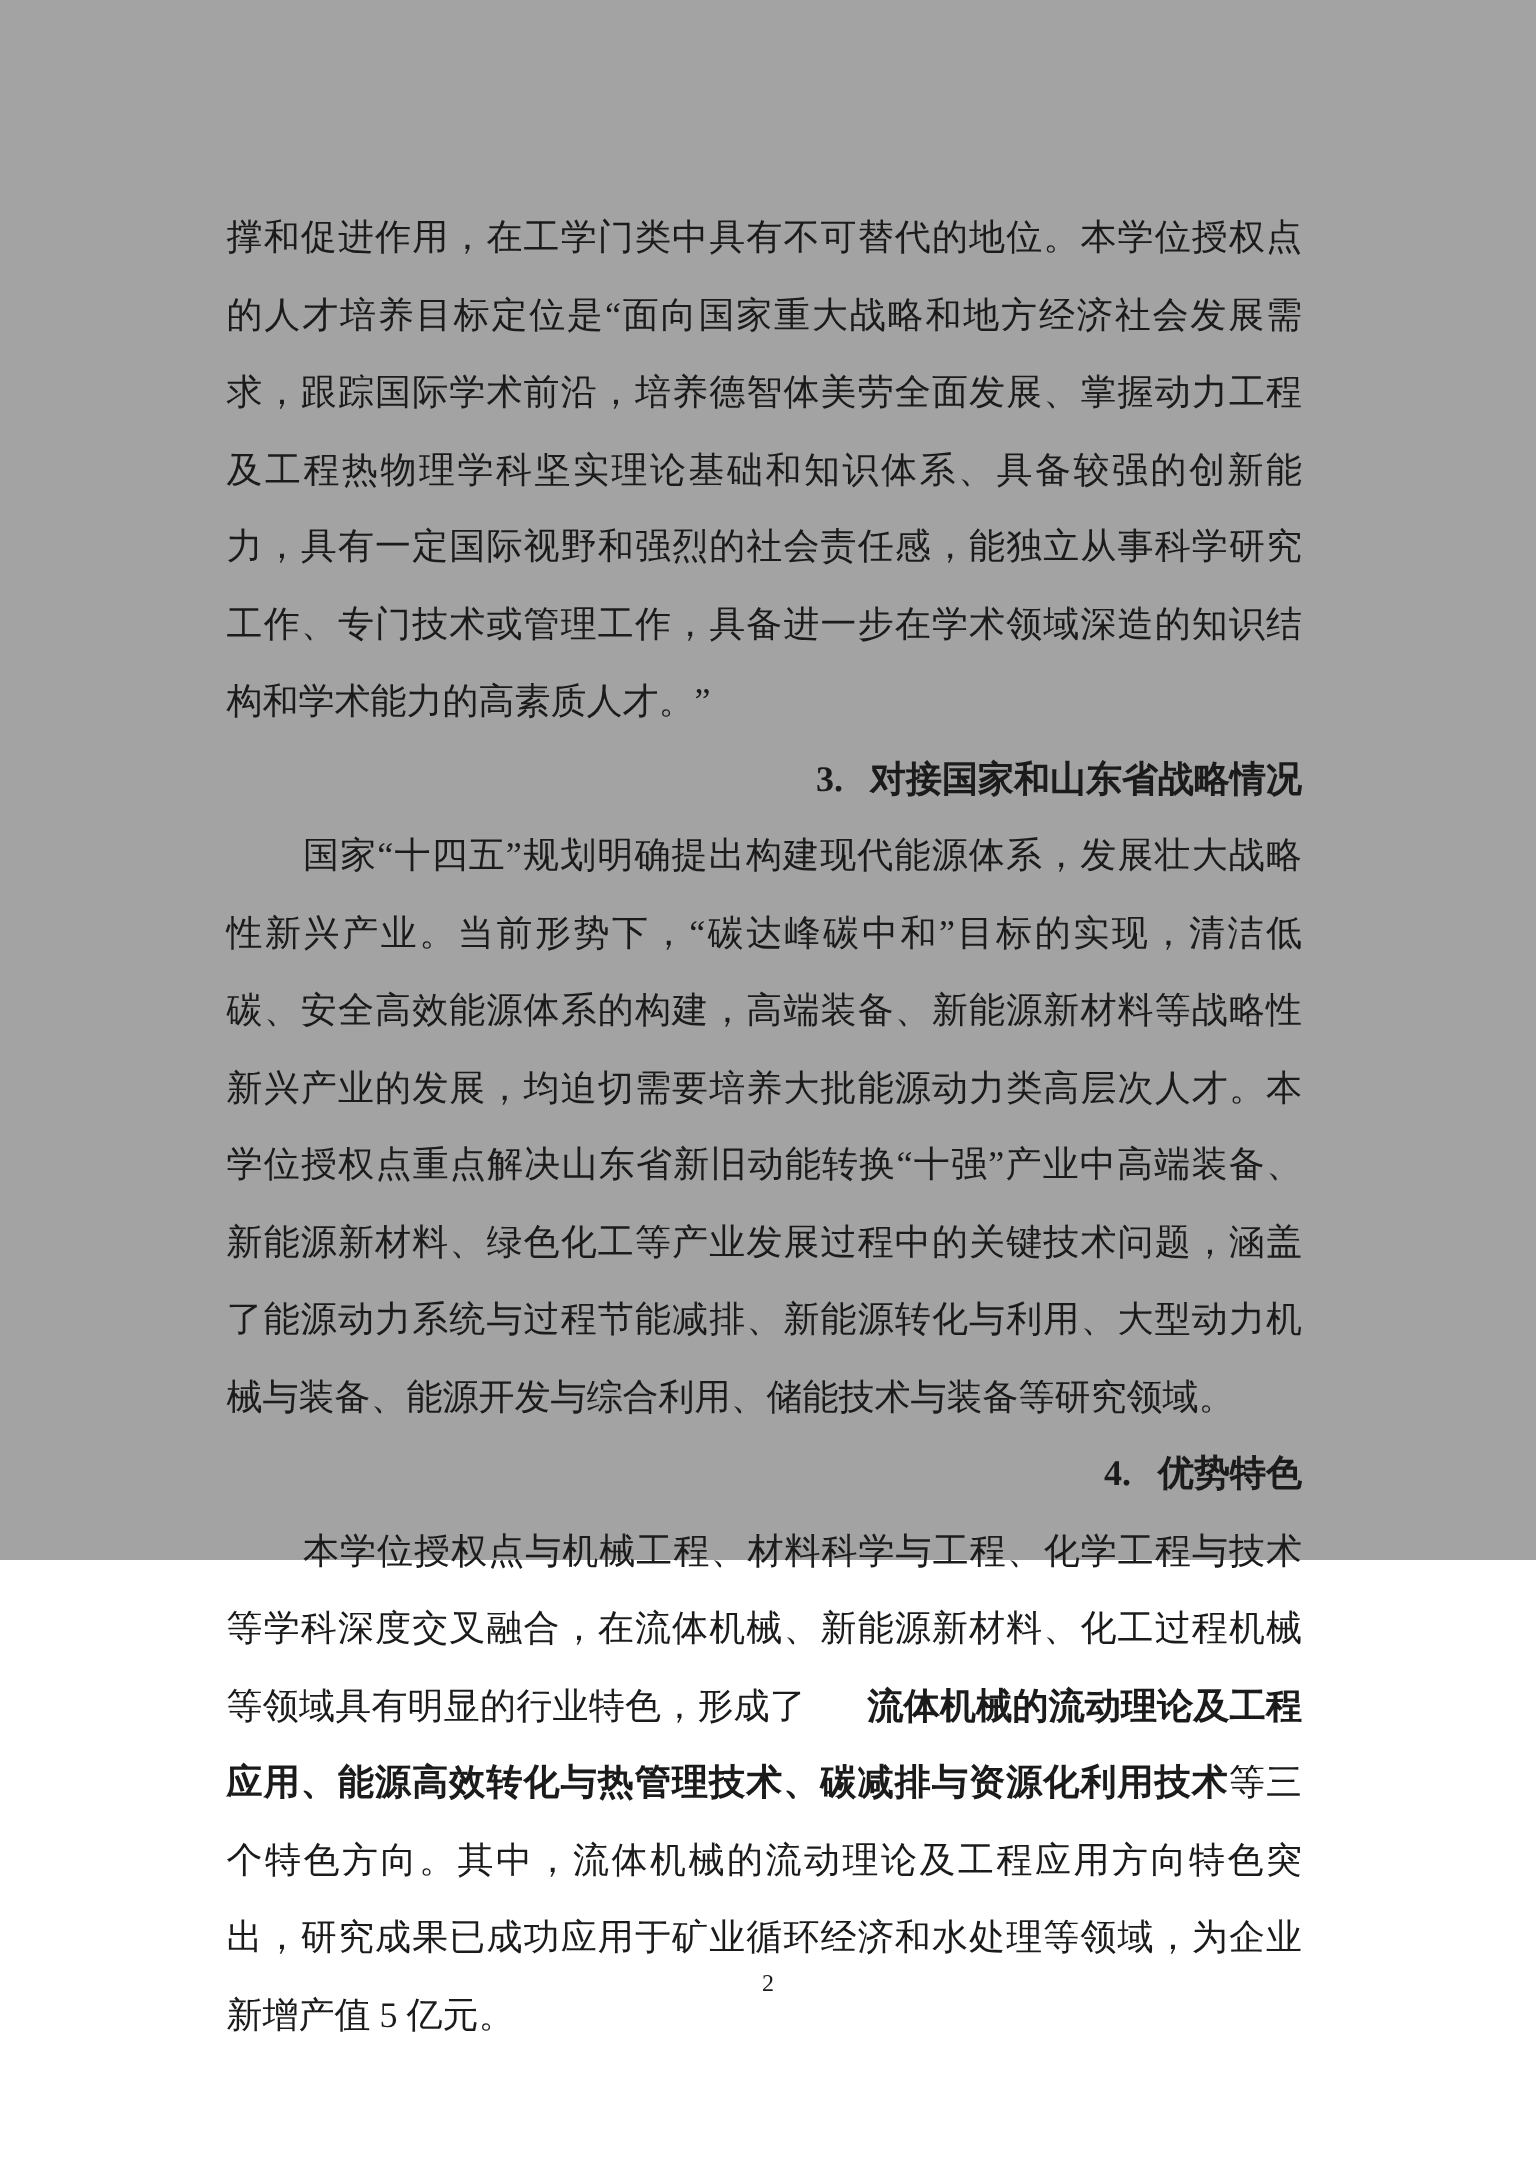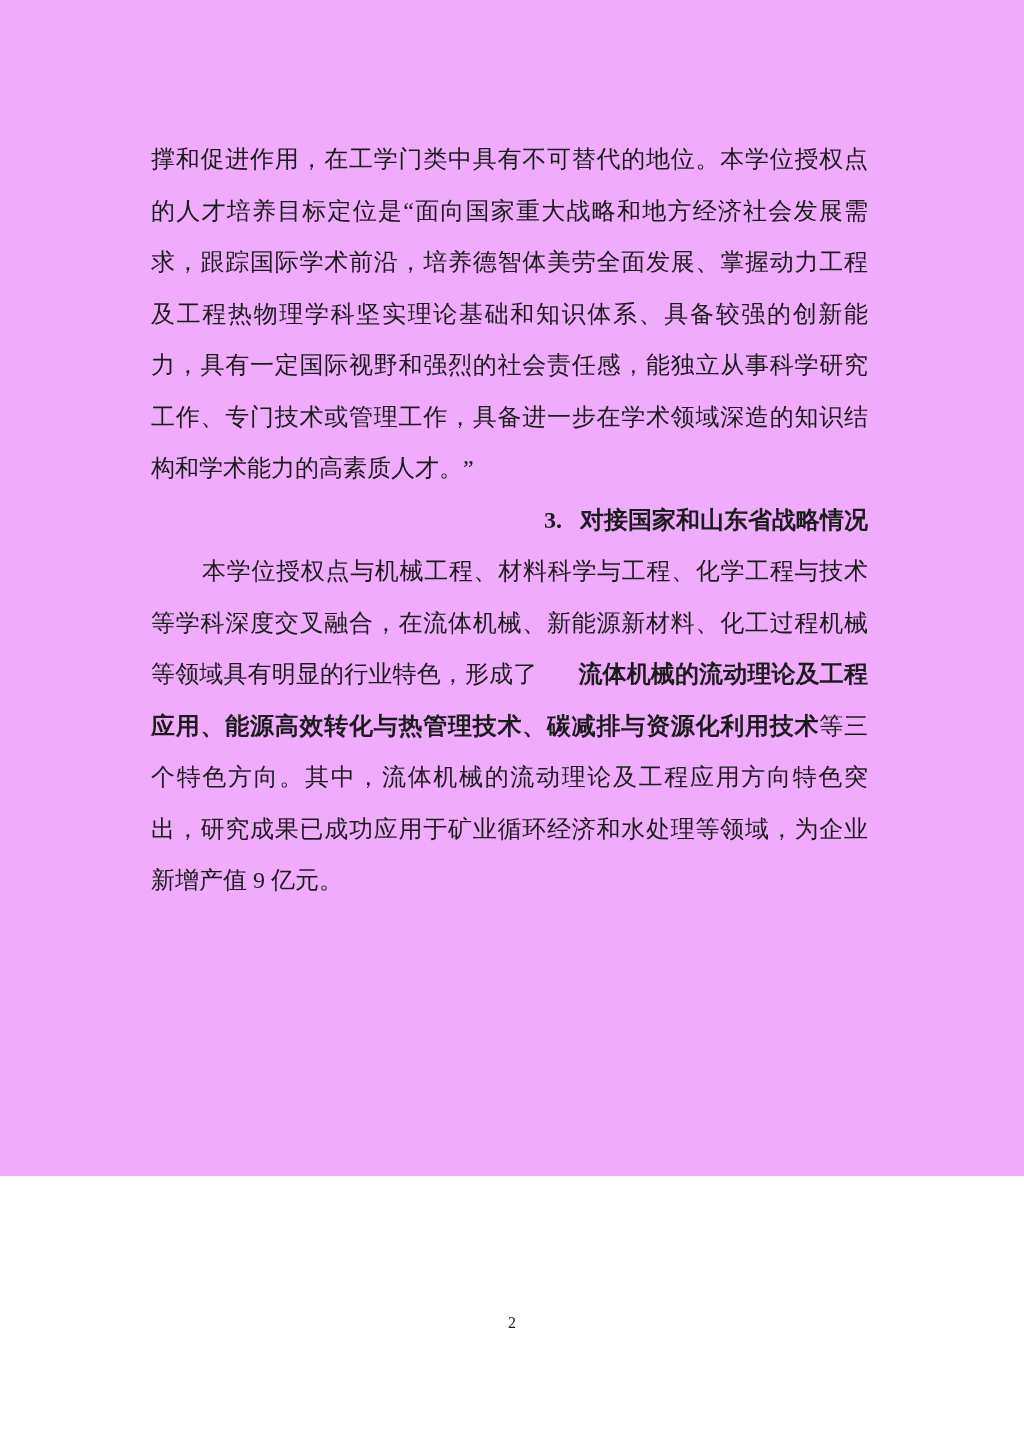--- a/index.html
+++ b/index.html
@@ -12,22 +12,22 @@
     height: 1448px;
     position: relative;
     overflow: hidden;
     font-family: "Liberation Serif", "DejaVu Serif", serif;
   }
   .page {
     position: absolute;
     left: 0;
     top: 0;
     width: 1024px;
-    height: 1176px;
-    background: #f0abfc;
+    height: 1040px;
+    background: #a3a3a3;
   }
   .doc-body {
     position: absolute;
     left: 151px;
     top: 134px;
     width: 717px;
     color: #1b1b1b;
     font-size: 24px;
     line-height: 51.5px;
     text-align: justify;
@@ -64,18 +64,20 @@
     line-height: 20px;
   }
 </style>
 </head>
 <body>
 
 <div class="page">
   <div class="doc-body" id="doc-body">
       <div class="para"><span class="run">撑和促进作用，在工学门类中具有不可替代的地位。本学位授权点的人才培养目标定位是“面向国家重大战略和地方经济社会发展需求，跟踪国际学术前沿，培养德智体美劳全面发展、掌握动力工程及工程热物理学科坚实理论基础和知识体系、具备较强的创新能力，具有一定国际视野和强烈的社会责任感，能独立从事科学研究工作、专门技术或管理工作，具备进一步在学术领域深造的知识结构和学术能力的高素质人才。”</span></div>
       <div class="heading"><span class="h-num">3.</span><span class="h-title">对接国家和山东省战略情况</span></div>
-      <div class="para indent"><span class="run">本学位授权点与机械工程、材料科学与工程、化学工程与技术等学科深度交叉融合，在流体机械、新能源新材料、化工过程机械等领域具有明显的行业特色，形成了</span><span class="run-bold">流体机械的流动理论及工程应用、能源高效转化与热管理技术、碳减排与资源化利用技术</span><span class="run">等三个特色方向。其中，流体机械的流动理论及工程应用方向特色突出，研究成果已成功应用于矿业循环经济和水处理等领域，为企业新增产值 9 亿元。</span></div>
+      <div class="para indent"><span class="run">国家“十四五”规划明确提出构建现代能源体系，发展壮大战略性新兴产业。当前形势下，“碳达峰碳中和”目标的实现，清洁低碳、安全高效能源体系的构建，高端装备、新能源新材料等战略性新兴产业的发展，均迫切需要培养大批能源动力类高层次人才。本学位授权点重点解决山东省新旧动能转换“十强”产业中高端装备、新能源新材料、绿色化工等产业发展过程中的关键技术问题，涵盖了能源动力系统与过程节能减排、新能源转化与利用、大型动力机械与装备、能源开发与综合利用、储能技术与装备等研究领域。</span></div>
+      <div class="heading"><span class="h-num">4.</span><span class="h-title">优势特色</span></div>
+      <div class="para indent"><span class="run">本学位授权点与机械工程、材料科学与工程、化学工程与技术等学科深度交叉融合，在流体机械、新能源新材料、化工过程机械等领域具有明显的行业特色，形成了</span><span class="run-bold">流体机械的流动理论及工程应用、能源高效转化与热管理技术、碳减排与资源化利用技术</span><span class="run">等三个特色方向。其中，流体机械的流动理论及工程应用方向特色突出，研究成果已成功应用于矿业循环经济和水处理等领域，为企业新增产值 5 亿元。</span></div>
     </div>
   <div class="page-footer">
     <span>2</span>
   </div>
 </div>
 
 </body></html>

